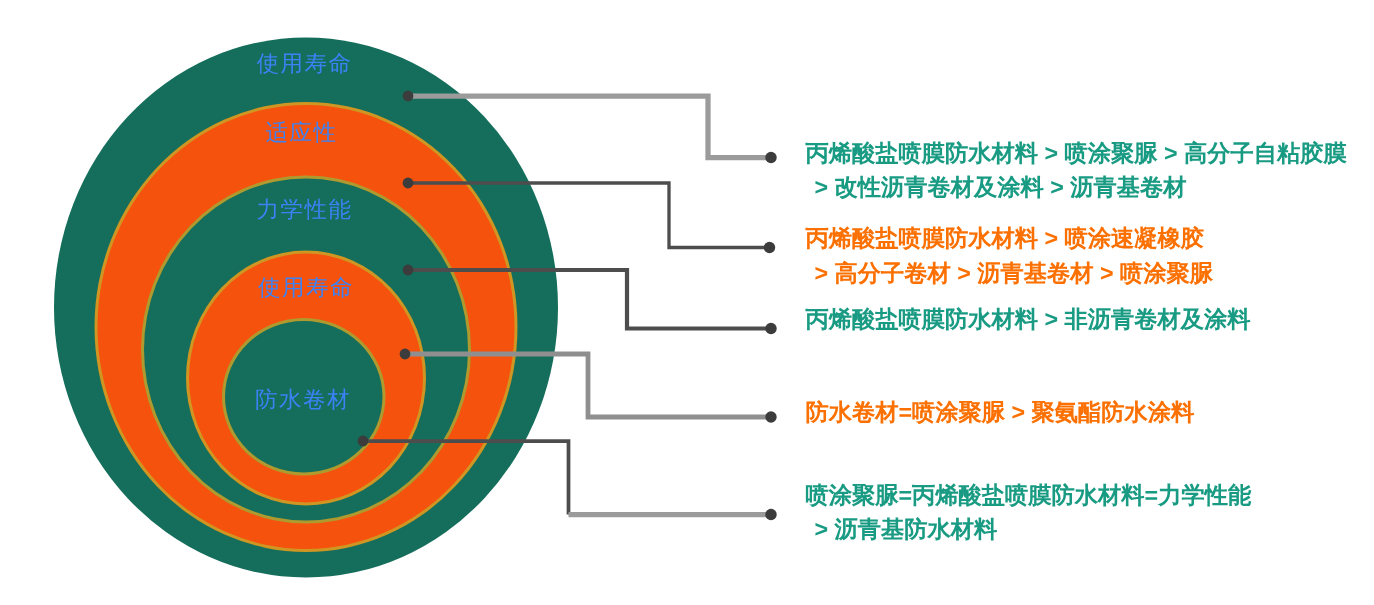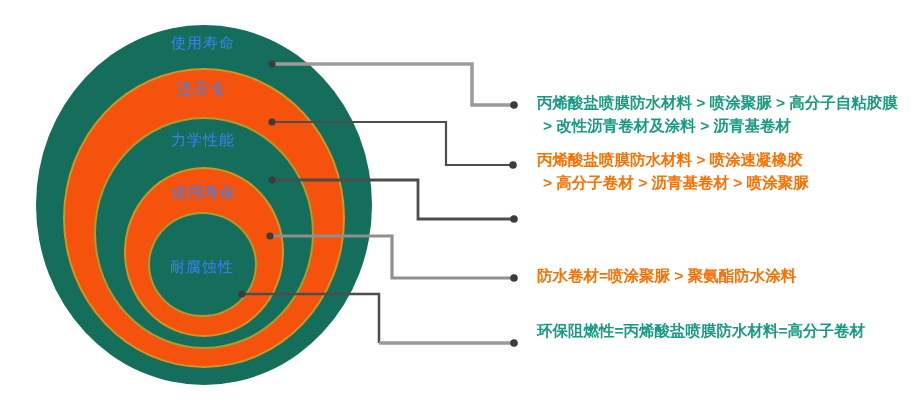--- a/index.html
+++ b/index.html
@@ -75,32 +75,34 @@
     <circle cx="513" cy="165" r="3.8" fill="#3C3C3C"></circle>
     <circle cx="514" cy="219" r="3.8" fill="#3C3C3C"></circle>
     <circle cx="514" cy="278" r="3.8" fill="#3C3C3C"></circle>
     <circle cx="514" cy="343" r="3.8" fill="#3C3C3C"></circle>
   </svg>
 
   <div class="ring-label" style="left:203px; top:43px;">使用寿命</div>
   <div class="ring-label" style="left:201px; top:89px;">适应性</div>
   <div class="ring-label" style="left:203px; top:140px;">力学性能</div>
   <div class="ring-label" style="left:204px; top:192px;">使用寿命</div>
-  <div class="ring-label" style="left:202px; top:267px;">耐腐蚀性</div>
+  <div class="ring-label" style="left:202px; top:267px;">防水卷材</div>
 
   <div class="annotation orange" style="top:148px;">
     <div class="line1">丙烯酸盐喷膜防水材料 &gt; 喷涂速凝橡胶</div>
     <div class="line2">&gt; 高分子卷材 &gt; 沥青基卷材 &gt; 喷涂聚脲</div>
   </div>
   <div class="annotation green" style="top:91px;">
     <div class="line1">丙烯酸盐喷膜防水材料 &gt; 喷涂聚脲 &gt; 高分子自粘胶膜</div>
     <div class="line2">&gt; 改性沥青卷材及涂料 &gt; 沥青基卷材</div>
   </div>
   <div class="annotation green" style="top:202px;">
+    <div class="line1">丙烯酸盐喷膜防水材料 &gt; 非沥青卷材及涂料</div>
   </div>
   <div class="annotation orange" style="top:264px;">
     <div class="line1">防水卷材=喷涂聚脲 &gt; 聚氨酯防水涂料</div>
   </div>
   <div class="annotation green" style="top:319px;">
-    <div class="line1">环保阻燃性=丙烯酸盐喷膜防水材料=高分子卷材</div>
+    <div class="line1">喷涂聚脲=丙烯酸盐喷膜防水材料=力学性能</div>
+    <div class="line2">&gt; 沥青基防水材料</div>
   </div>
 
 </div>
 
 </body></html>

